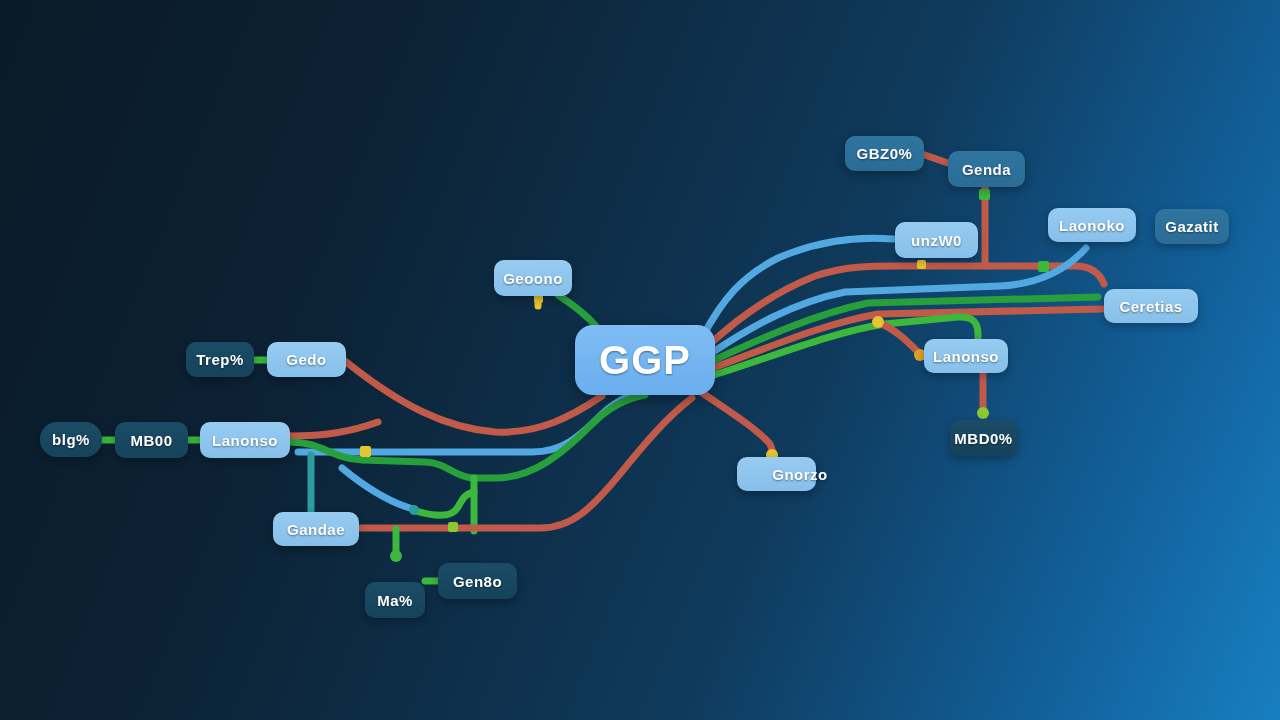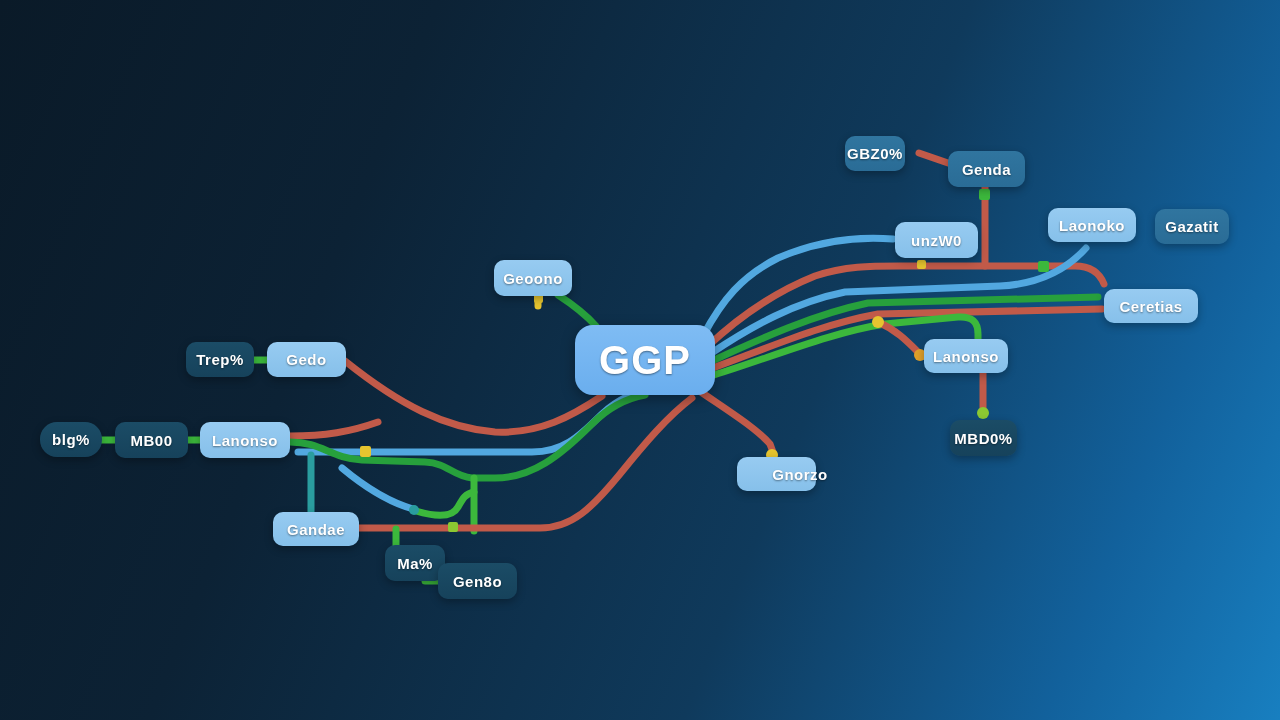--- a/index.html
+++ b/index.html
@@ -99,21 +99,21 @@
       <circle cx="414" cy="510" r="5" fill="#2a9d9f"></circle>
       <rect x="534" y="294" width="9" height="9" rx="2" fill="#e6c52f"></rect>
     </svg>
   <div id="node-layer">
       <div class="node primary" style="left: 575px; top: 325px; width: 140px; height: 70px;">
         <span>GGP</span>
       </div>
       <div class="node light" style="left: 494px; top: 260px; width: 78px; height: 36px;">
         <span>Geoono</span>
       </div>
-      <div class="node medium" style="left: 845px; top: 136px; width: 60px; height: 35px;">
+      <div class="node medium" style="left: 845px; top: 136px; width: 79px; height: 35px;">
         <span>GBZ0%</span>
       </div>
       <div class="node medium" style="left: 948px; top: 151px; width: 77px; height: 36px;">
         <span>Genda</span>
       </div>
       <div class="node light" style="left: 895px; top: 222px; width: 83px; height: 36px;">
         <span>unzW0</span>
       </div>
       <div class="node light" style="left: 1048px; top: 208px; width: 88px; height: 34px;">
         <span>Laonoko</span>
@@ -144,20 +144,20 @@
       </div>
       <div class="node dark" style="left: 115px; top: 422px; width: 73px; height: 36px;">
         <span>MB00</span>
       </div>
       <div class="node light" style="left: 200px; top: 422px; width: 90px; height: 36px;">
         <span>Lanonso</span>
       </div>
       <div class="node light" style="left: 273px; top: 512px; width: 86px; height: 34px;">
         <span>Gandae</span>
       </div>
-      <div class="node dark" style="left: 365px; top: 545px; width: 60px; height: 36px; margin-left: 20px;">
+      <div class="node dark" style="left: 365px; top: 582px; width: 60px; height: 36px;">
         <span>Ma%</span>
       </div>
       <div class="node dark" style="left: 438px; top: 563px; width: 79px; height: 36px;">
         <span>Gen8o</span>
       </div>
     </div>
 </div>
 
 </body></html>

